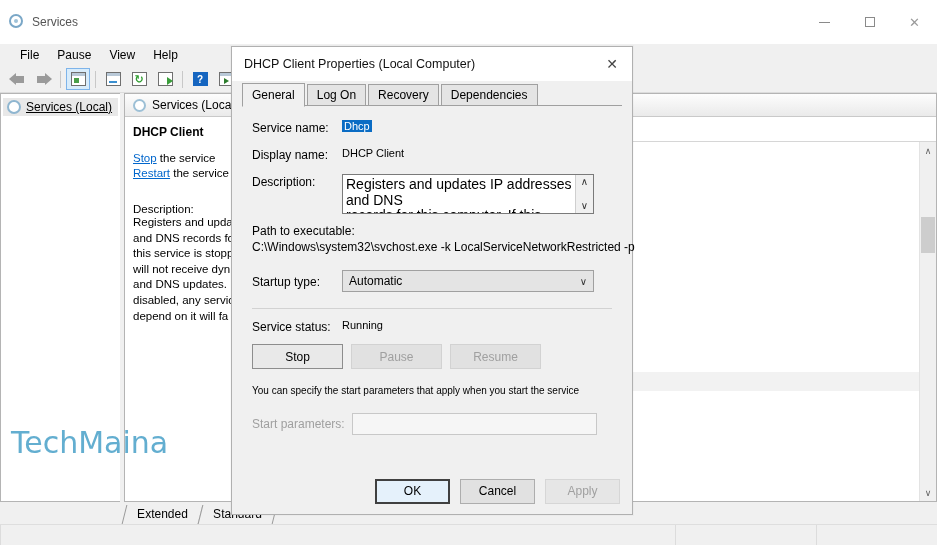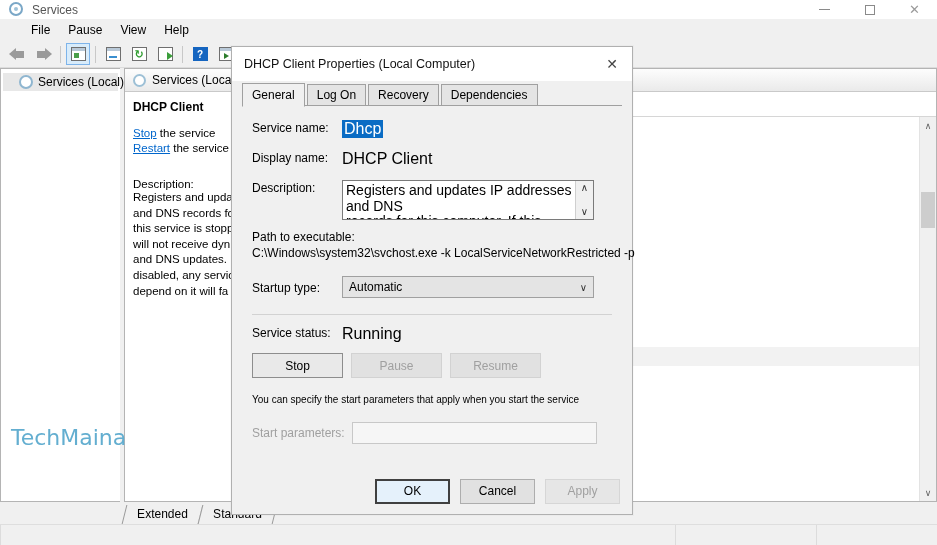--- a/index.html
+++ b/index.html
@@ -5,32 +5,32 @@
   html,body{margin:0;padding:0;}
   body{
     width:937px;height:545px;overflow:hidden;position:relative;
     background:#ffffff;
     font-family:"Liberation Sans","DejaVu Sans",sans-serif;
     font-size:12px;color:#000;
     -webkit-font-smoothing:antialiased;
   }
   
   #app-window{position:absolute;inset:0;background:#f0f0f0;display:flex;flex-direction:column;}
-  .titlebar{height:19px;background:#ffffff;display:flex;align-items:center;flex:0 0 auto;position:relative;}
+  .titlebar{height:44px;background:#ffffff;display:flex;align-items:center;flex:0 0 auto;position:relative;}
   .titlebar .tb-icon{width:16px;height:16px;margin-left:9px;margin-right:7px;position:relative;flex:0 0 auto;}
   .gear{width:14px;height:14px;border-radius:50%;border:2.5px solid #7aa7c7;box-sizing:border-box;position:relative;background:#fff;}
   .gear:before{content:"";position:absolute;left:3px;top:3px;width:4px;height:4px;border-radius:50%;background:#9fc2d8;}
   .titlebar .tb-title{font-size:12px;color:#555;}
   .winbtns{margin-left:auto;display:flex;height:32px;}
   .winbtn{width:45px;height:32px;display:flex;align-items:center;justify-content:center;color:#8a8a8a;font-size:12px;}
   .gl-min{width:11px;height:1px;background:#8a8a8a;display:block;}
   .gl-max{width:10px;height:10px;border:1px solid #8a8a8a;display:block;box-sizing:border-box;}
   .gl-close{font-size:13px;line-height:1;color:#9a9a9a;}
 
-  .menubar{height:22px;background:#f0f0f0;display:flex;align-items:center;padding-left:22px;flex:0 0 auto;}
+  .menubar{height:22px;background:#f0f0f0;display:flex;align-items:center;padding-left:11px;flex:0 0 auto;}
   .menuitem{padding:3px 9px;font-size:12px;color:#000;}
 
   .toolbar{height:26px;background:#f0f0f0;display:flex;align-items:center;padding-left:4px;flex:0 0 auto;border-bottom:1px solid #dcdcdc;}
   .tb-btn{width:24px;height:22px;display:flex;align-items:center;justify-content:center;margin:0 1px;border:1px solid transparent;box-sizing:border-box;}
   .tb-btn.active{background:#d8ecfb;border:1px solid #7eb4ea;}
   .tb-sep{width:1px;height:17px;background:#c8c8c8;margin:0 4px;}
   .arrow-l,.arrow-r{width:17px;height:13px;position:relative;}
   .arrow-l:before,.arrow-r:before{content:"";position:absolute;top:3px;width:9px;height:7px;background:#9a9a9a;}
   .arrow-l:before{left:6px;}
   .arrow-r:before{left:2px;}
@@ -47,21 +47,21 @@
   .ic-help{width:15px;height:14px;background:#1565c0;color:#fff;font-size:10px;font-weight:bold;display:flex;align-items:center;justify-content:center;box-sizing:border-box;}
   .ic-play{width:15px;height:14px;border:1px solid #6f6f6f;background:#fff;box-sizing:border-box;position:relative;}
   .ic-play .bar{position:absolute;left:0;right:0;top:0;height:3px;background:#b9c9d8;}
   .ic-play:after{content:"";position:absolute;left:4px;top:5px;width:0;height:0;border-top:3px solid transparent;border-bottom:3px solid transparent;border-left:5px solid #2d7d2d;}
   .tb-more{width:14px;height:13px;position:relative;}
   .tb-more:after{content:"";position:absolute;left:3px;top:0;width:0;height:0;border-top:6.5px solid transparent;border-bottom:6.5px solid transparent;border-left:7px solid #bdbdbd;}
 
   
   .content{flex:1 1 auto;display:flex;min-height:0;background:#f0f0f0;padding:0 0 0 0;}
   .tree-pane{width:120px;background:#fff;border:1px solid #b4b4b4;border-right:none;box-sizing:border-box;flex:0 0 auto;padding-top:4px;position:relative;}
-  .tree-item{display:flex;align-items:center;gap:5px;padding:2px 16px;background:#e8e8e8;margin:0 2px;}
+  .tree-item{display:flex;align-items:center;gap:5px;padding:2px 4px;background:#e8e8e8;margin:0 2px;text-decoration:underline;}
   .tree-item .tgear{width:14px;height:14px;border-radius:50%;border:2px solid #8fb6d0;box-sizing:border-box;background:#fff;flex:0 0 auto;}
   .tree-label{font-size:12px;color:#000;white-space:nowrap;}
 
   .splitter{width:4px;background:#f0f0f0;flex:0 0 auto;}
 
   .detail-pane{flex:1 1 auto;background:#fff;border:1px solid #b4b4b4;box-sizing:border-box;display:flex;flex-direction:column;min-width:0;position:relative;}
   .dp-header{height:22px;background:linear-gradient(#fdfdfd,#eaeaea);border-bottom:1px solid #c9c9c9;display:flex;align-items:center;gap:6px;padding-left:8px;flex:0 0 auto;}
   .dp-header .hgear{width:13px;height:13px;border-radius:50%;border:2px solid #9dc0d6;box-sizing:border-box;background:#fff;flex:0 0 auto;}
   .dp-header .htxt{font-size:12px;color:#000;white-space:nowrap;}
 
@@ -95,36 +95,36 @@
   .tabstrip{height:22px;background:#f0f0f0;display:flex;align-items:flex-end;padding-left:124px;flex:0 0 auto;position:relative;}
   .ftab{position:relative;font-size:12px;padding:2px 12px 3px 12px;background:#f0f0f0;color:#000;border-left:1px solid #999;border-right:1px solid #999;transform:skewX(-14deg);margin-right:-1px;}
   .ftab span{display:inline-block;transform:skewX(14deg);white-space:nowrap;}
   .statusbar{height:20px;background:#f0f0f0;border-top:1px solid #dedede;display:flex;flex:0 0 auto;}
   .sb-seg{border-left:1px solid #dcdcdc;}
   .sb-1{flex:1 1 auto;}
   .sb-2{width:140px;}
   .sb-3{width:120px;}
 
   
-  .watermark{position:absolute;left:11px;top:425px;font-size:22px;color:#63aed0;letter-spacing:0px;font-family:"DejaVu Sans",sans-serif;z-index:5;pointer-events:none;}
+  .watermark{position:absolute;left:11px;top:425px;font-size:30px;color:#63aed0;letter-spacing:0px;font-family:"DejaVu Sans",sans-serif;z-index:5;pointer-events:none;}
 
   
   .dialog{position:absolute;left:231px;top:46px;width:400px;height:467px;background:#f0f0f0;border:1px solid #b0b0b0;box-shadow:0 0 0 1px rgba(0,0,0,.02);z-index:20;display:flex;flex-direction:column;}
   .dlg-title{height:34px;background:#ffffff;display:flex;align-items:center;flex:0 0 auto;}
   .dlg-title .t{font-size:12.5px;padding-left:12px;color:#111;}
   .dlg-x{margin-left:auto;width:40px;height:34px;display:flex;align-items:center;justify-content:center;color:#444;font-size:14px;}
   .dlg-body{flex:1 1 auto;background:#f0f0f0;position:relative;padding:0 10px;}
   .tabs{display:flex;align-items:flex-end;height:22px;border-bottom:1px solid #a0a0a0;margin-top:2px;}
   .tab{font-size:12px;padding:3px 9px 3px 9px;border:1px solid #a0a0a0;background:#e4e4e4;margin-right:2px;position:relative;top:1px;}
   .tab.active{background:#f0f0f0;border-bottom:1px solid #f0f0f0;padding-top:4px;padding-bottom:4px;top:2px;}
 
   .frm{padding:14px 10px 0 10px;}
   .row{display:flex;align-items:flex-start;margin-bottom:12px;}
   .lbl{width:90px;flex:0 0 auto;font-size:12px;padding-top:1px;}
-  .val{font-size:16px;}
+  .val{font-size:11px;}
   .val.sel{background:#0a6cc4;color:#fff;padding:0 2px;}
   .desc-box{width:252px;height:40px;background:#fff;border:1px solid #7a7a7a;box-sizing:border-box;position:relative;overflow:hidden;}
   .desc-text{font-size:14px;line-height:15.5px;padding:2px 20px 0 3px;color:#000;}
   .desc-sb{position:absolute;right:0;top:0;bottom:0;width:17px;background:#f0f0f0;border-left:1px solid #cfcfcf;display:flex;flex-direction:column;justify-content:space-between;align-items:center;padding:2px 0;}
   .desc-sb div{font-size:10px;color:#333;line-height:1;}
   .path-lbl{font-size:12px;margin-bottom:2px;}
   .path-val{font-size:12px;white-space:nowrap;}
   .combo{width:252px;height:22px;background:#e4e4e4;border:1px solid #a0a0a0;box-sizing:border-box;display:flex;align-items:center;padding:0 6px;font-size:12px;position:relative;}
   .combo .cv{flex:1 1 auto;}
   .combo .chev{color:#333;font-size:10px;}

